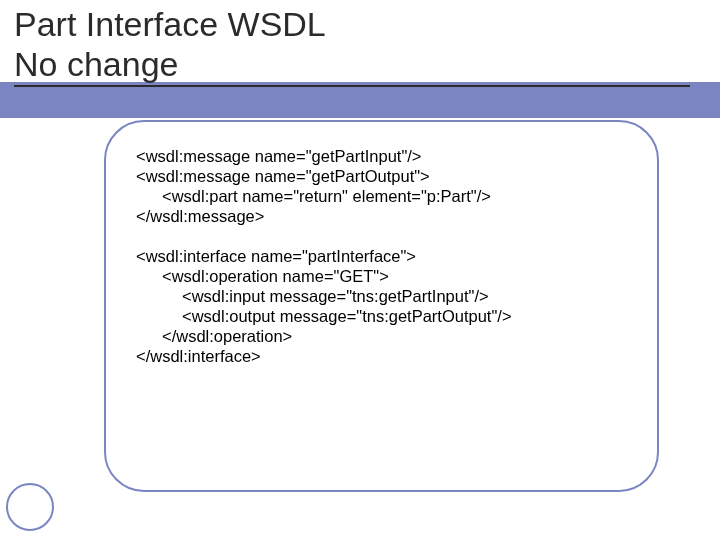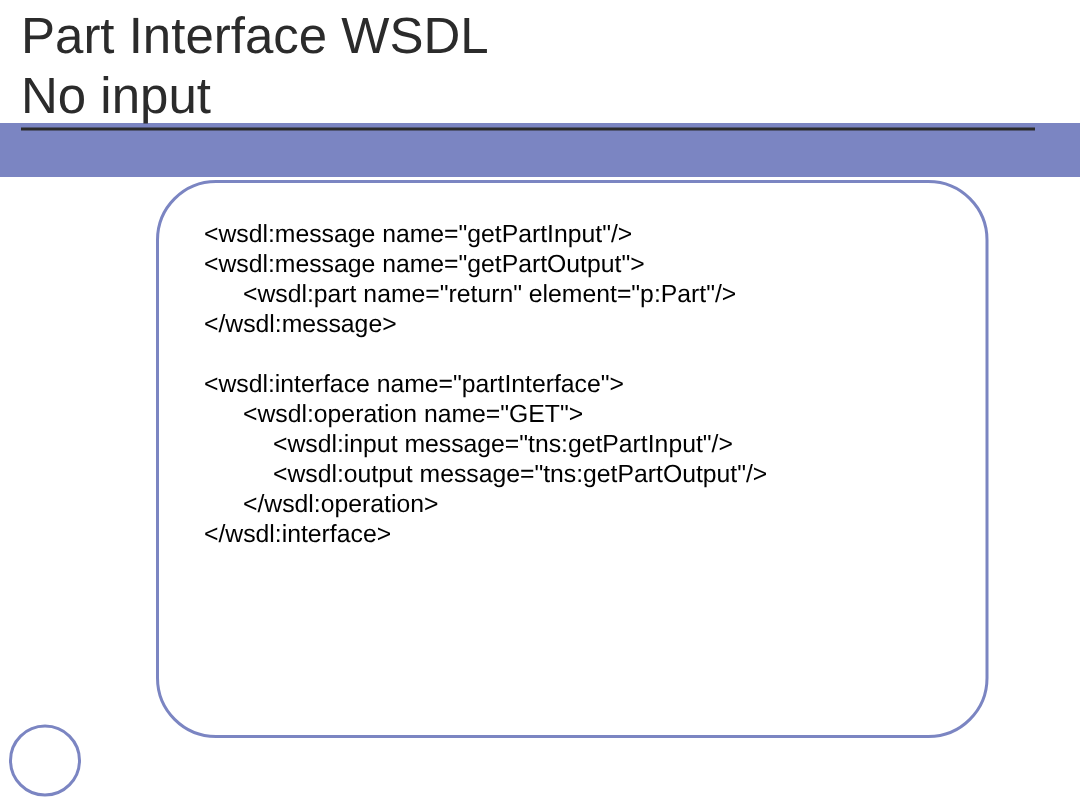--- a/index.html
+++ b/index.html
@@ -72,21 +72,21 @@
   }
   .blk2 { margin-top: 20px; }
   .ind1 { padding-left: 26px; display:inline-block;}
   .ind2 { padding-left: 46px; display:inline-block;}
 </style>
 </head>
 <body>
 <div class="slide">
   <div class="banner"></div>
   <div class="title"><span>Part Interface WSDL</span>
-<span>No input</span></div>
+<span>No change</span></div>
   <div class="underline"></div>
 
   <div class="box">
     <div class="code"><span>&lt;wsdl:message name="getPartInput"/&gt;</span>
 <span>&lt;wsdl:message name="getPartOutput"&gt;</span>
 <span class="ind1">&lt;wsdl:part name="return" element="p:Part"/&gt;</span>
 <span>&lt;/wsdl:message&gt;</span></div>
 
     <div class="code blk2"><span>&lt;wsdl:interface name="partInterface"&gt;</span>
 <span class="ind1">&lt;wsdl:operation name="GET"&gt;</span>

